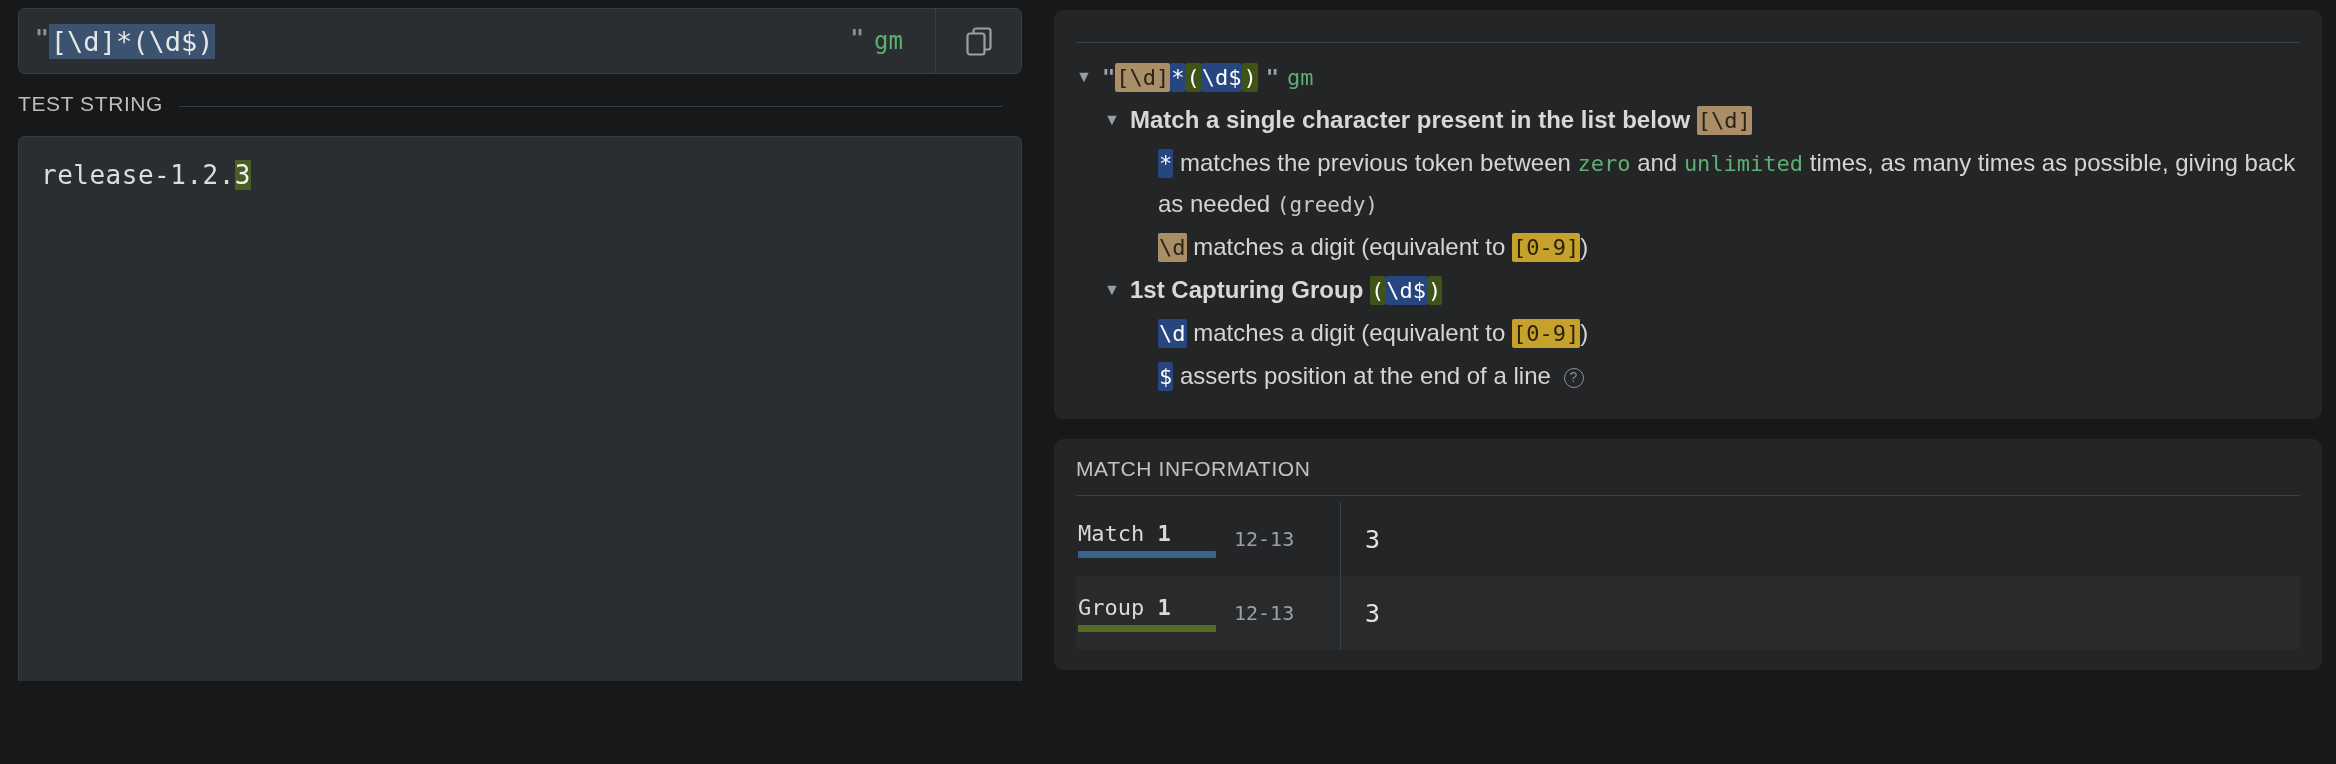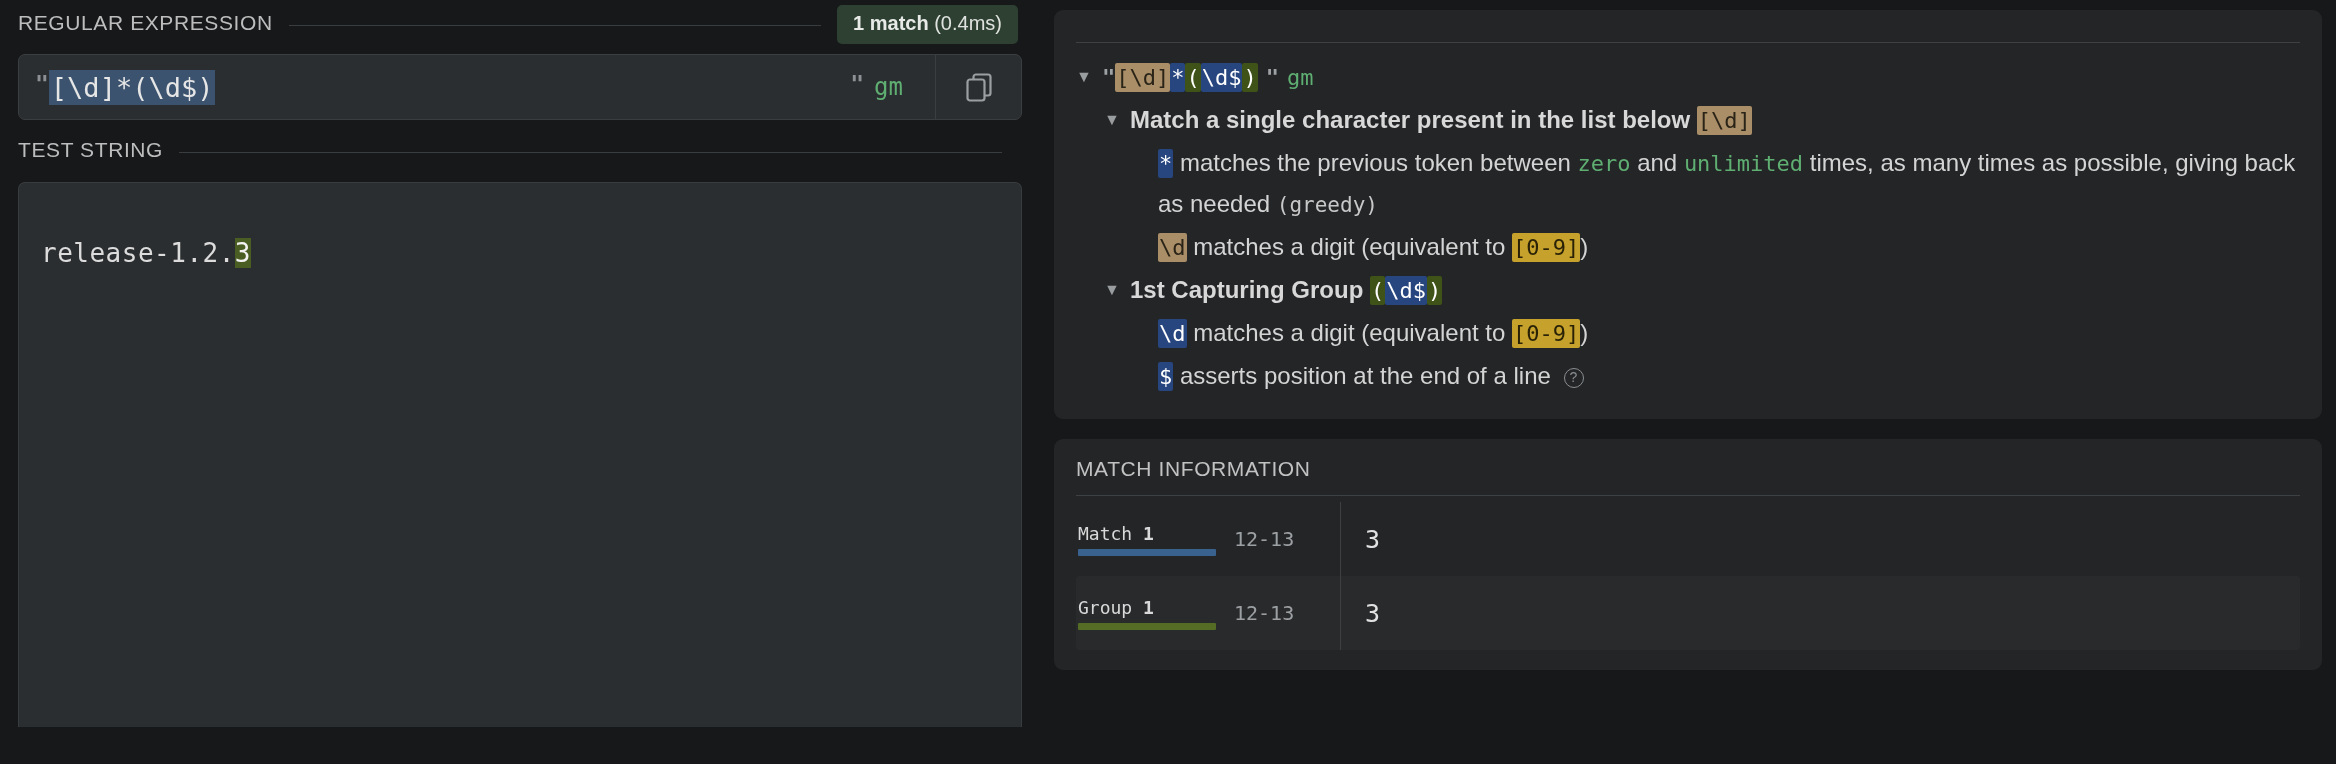--- a/index.html
+++ b/index.html
@@ -122,21 +122,20 @@
     padding: 20px 22px;
     overflow: hidden;
   }
   .test-text {
     font-family: "DejaVu Sans Mono", monospace;
     font-size: 26px;
     color: #dcdcdc;
     letter-spacing: 0.5px;
     line-height: 1.4;
     white-space: pre;
-    margin-top: 32px;
   }
   .test-text .hl { background: #4a5d22; color: #f2f2f2; }
 
   
   .right-col {
     width: 1296px;
     flex: 0 0 1296px;
     padding: 10px 14px 0 14px;
     background: #16181a;
   }
@@ -231,21 +230,21 @@
     height: 74px;
     padding-left: 2px;
   }
   .mi-row.alt { background: #282a2c; border-radius: 3px; }
   .mi-label-wrap {
     width: 150px;
     flex: 0 0 150px;
   }
   .mi-label {
     font-family: "DejaVu Sans Mono", monospace;
-    font-size: 18px;
+    font-size: 22px;
     color: #d9d9d9;
     display: inline-block;
   }
   .mi-label .num { font-weight: 700; }
   .mi-underline { height: 7px; width: 138px; margin-top: 5px; border-radius: 1px; }
   .mi-range {
     width: 112px;
     flex: 0 0 112px;
     font-family: "DejaVu Sans Mono", monospace;
     font-size: 20px;
@@ -264,25 +263,20 @@
     color: #e2e2e2;
   }
 </style>
 </head>
 <body>
 
 <div class="app">
 
   <div class="left-col">
 
-    <div class="section-head">
-      <span class="section-title">REGULAR EXPRESSION</span>
-      <span class="head-rule"></span>
-      <span class="match-badge"><b>1 match</b> <span class="ms">(0.4ms)</span></span>
-    </div>
 
     <div class="regex-box">
       <div class="regex-field">
         <span class="q">"</span>
         <span class="regex-text">[\d]*(\d$)</span>
         <span class="regex-right">
           <span class="q">"</span>
           <span class="flags">gm</span>
         </span>
       </div>

